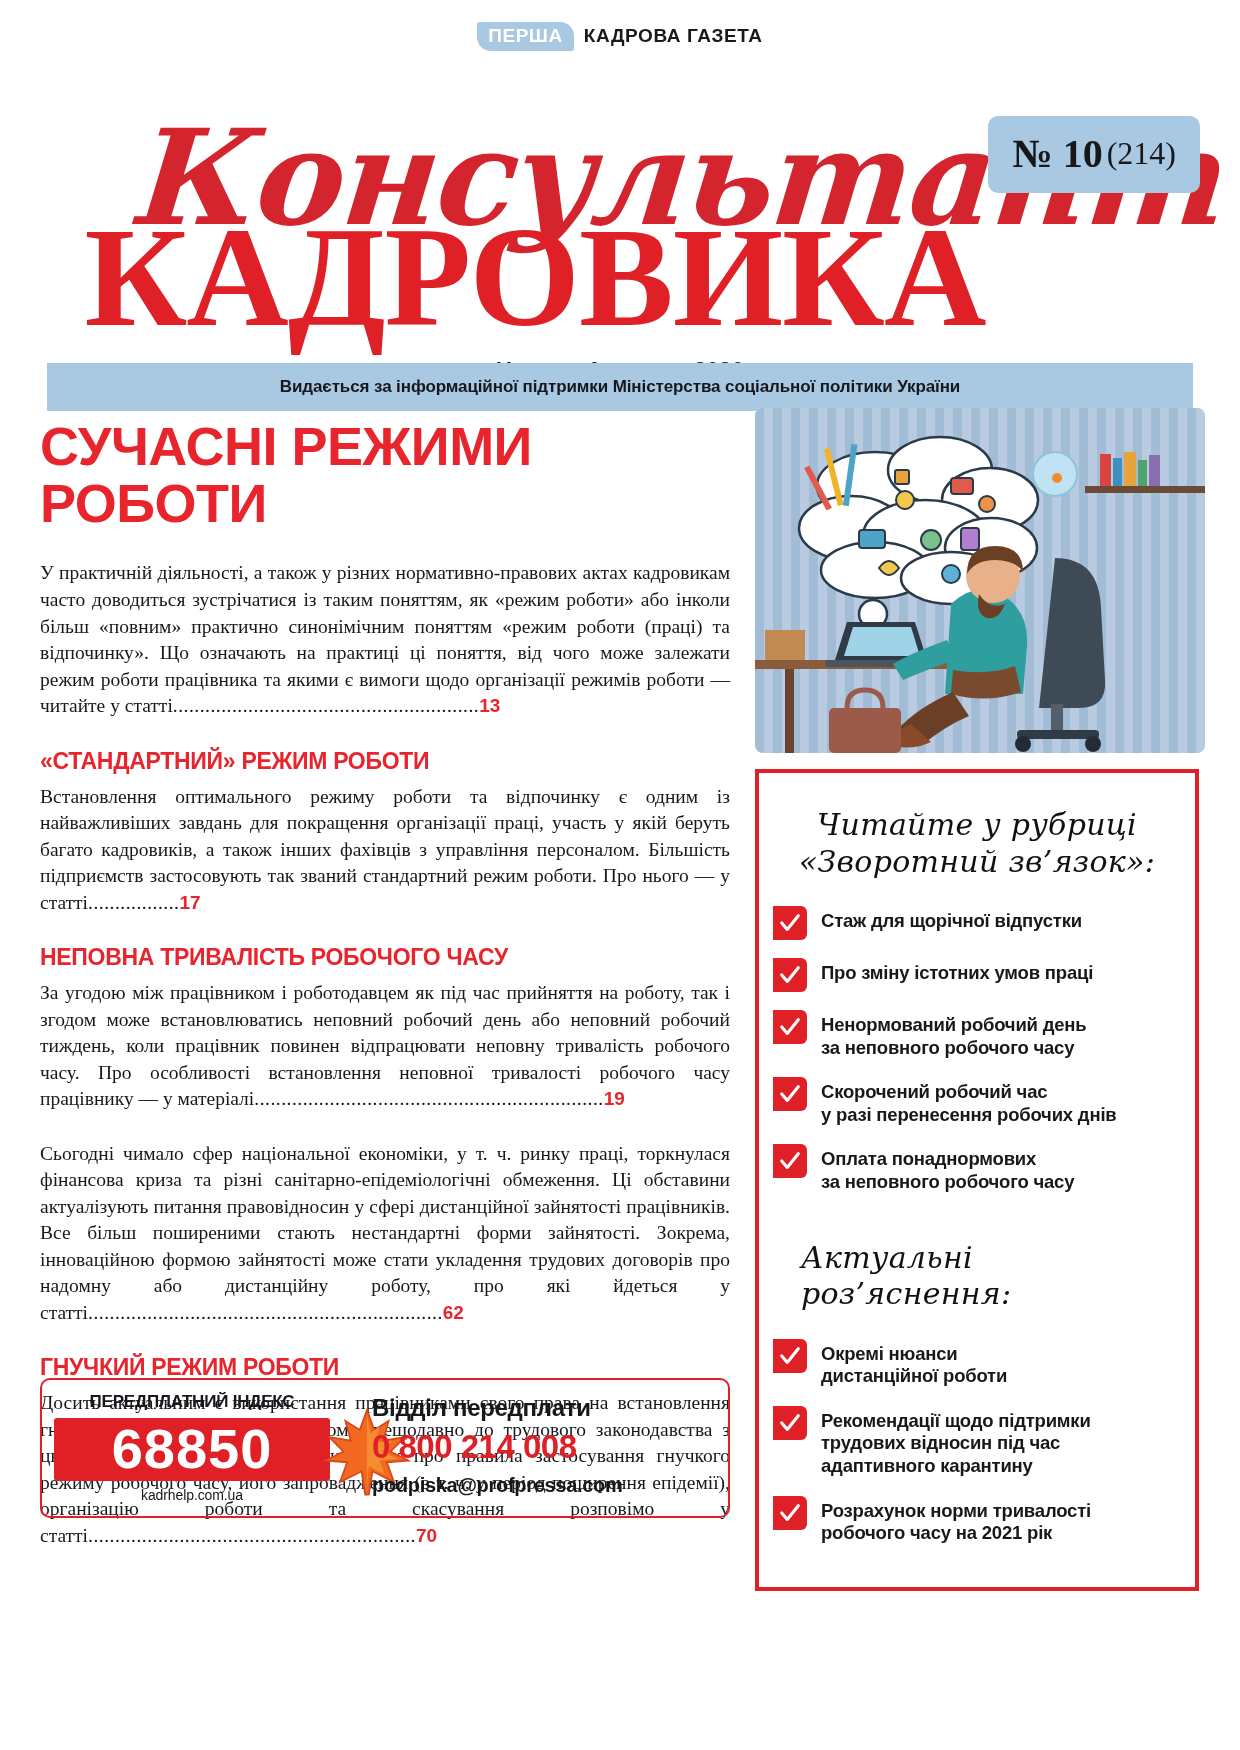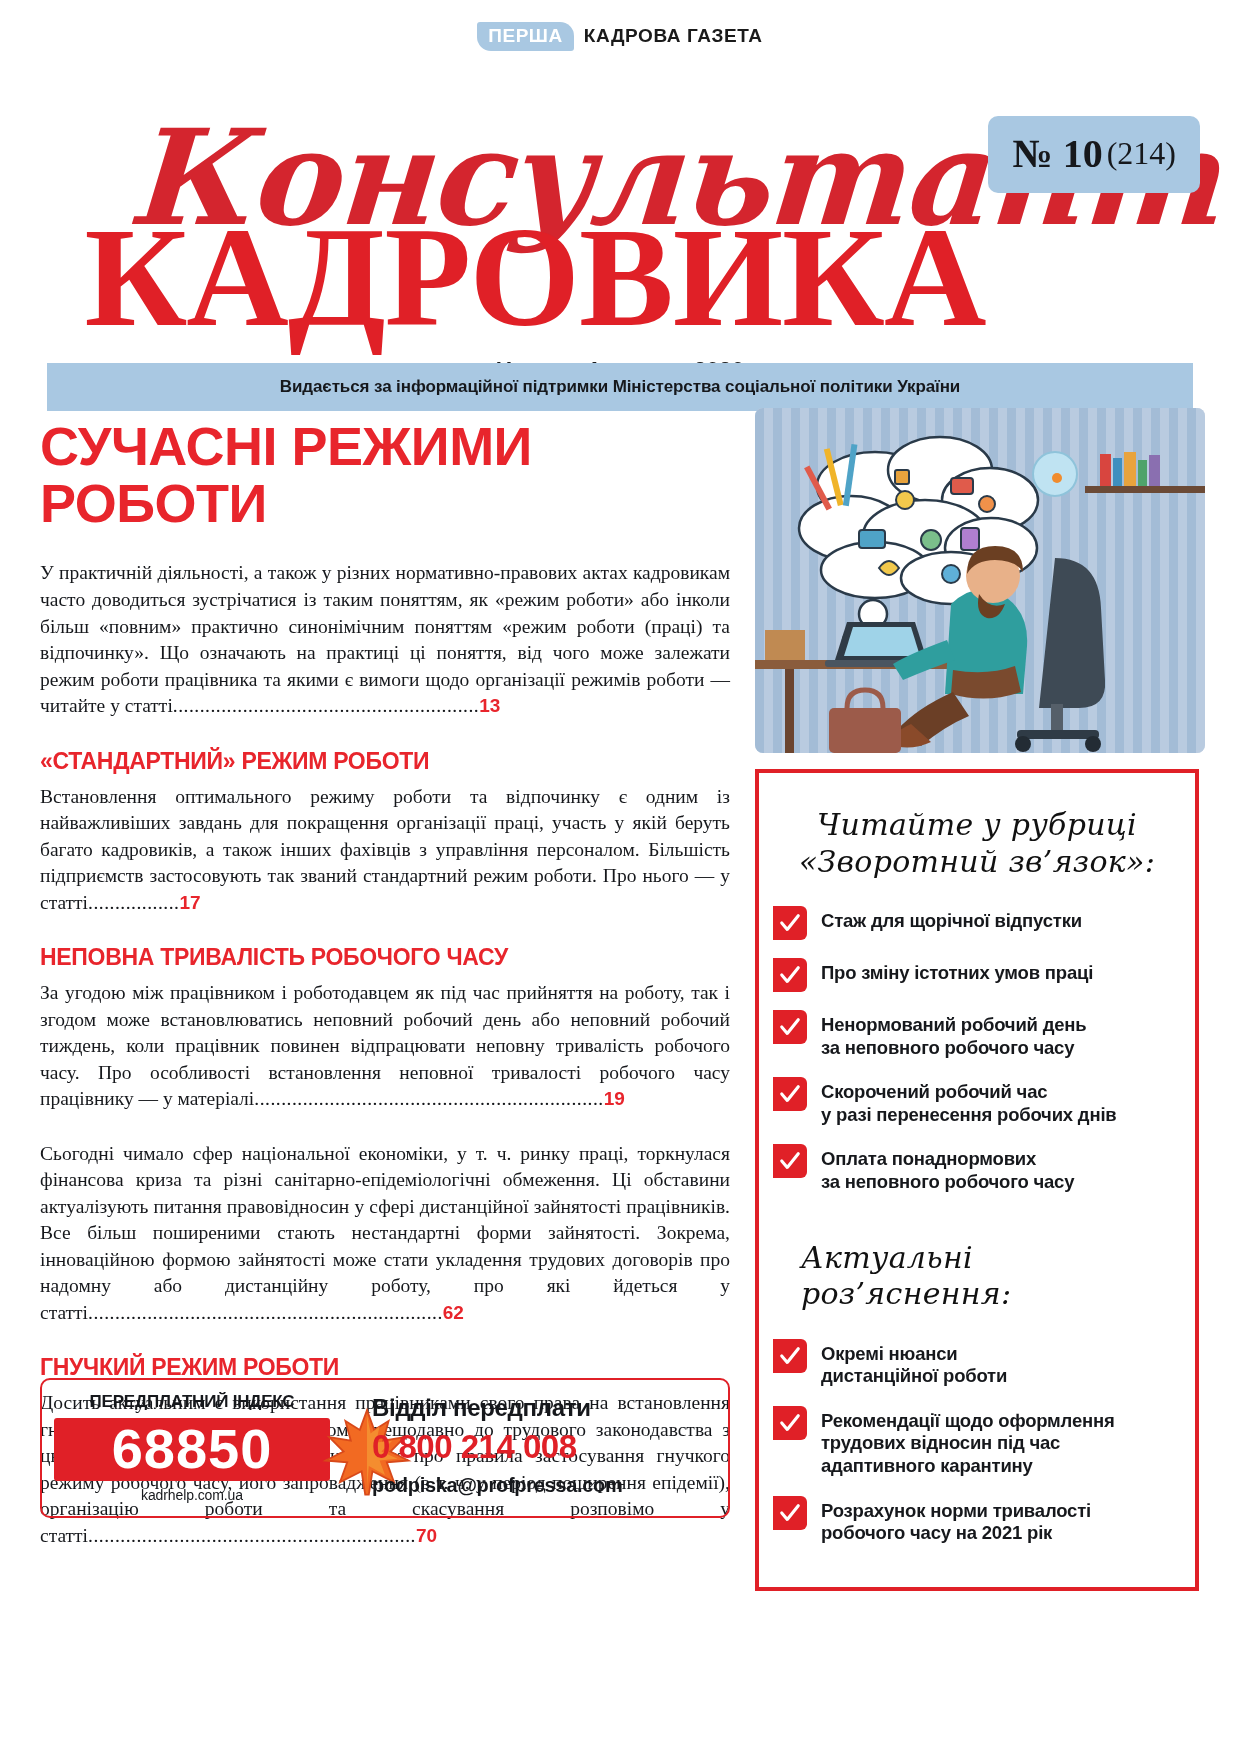--- a/index.html
+++ b/index.html
@@ -371,21 +371,21 @@
               </span>
             <span class="chk-text" style="white-space:pre-line">Окремі нюанси
 дистанційної роботи</span>
           </li>
           <li class="chk-item">
             <span class="chk">
                 <svg viewBox="0 0 24 24">
                   <path d="M3 12 L9 19 L21 4" fill="none" stroke="#ffffff" stroke-width="3.4" stroke-linecap="round" stroke-linejoin="round"></path>
                 </svg>
               </span>
-            <span class="chk-text" style="white-space:pre-line">Рекомендації щодо оформлення
+            <span class="chk-text" style="white-space:pre-line">Рекомендації щодо підтримки
 трудових відносин під час
 адаптивного карантину</span>
           </li>
           <li class="chk-item">
             <span class="chk">
                 <svg viewBox="0 0 24 24">
                   <path d="M3 12 L9 19 L21 4" fill="none" stroke="#ffffff" stroke-width="3.4" stroke-linecap="round" stroke-linejoin="round"></path>
                 </svg>
               </span>
             <span class="chk-text" style="white-space:pre-line">Розрахунок норми тривалості

